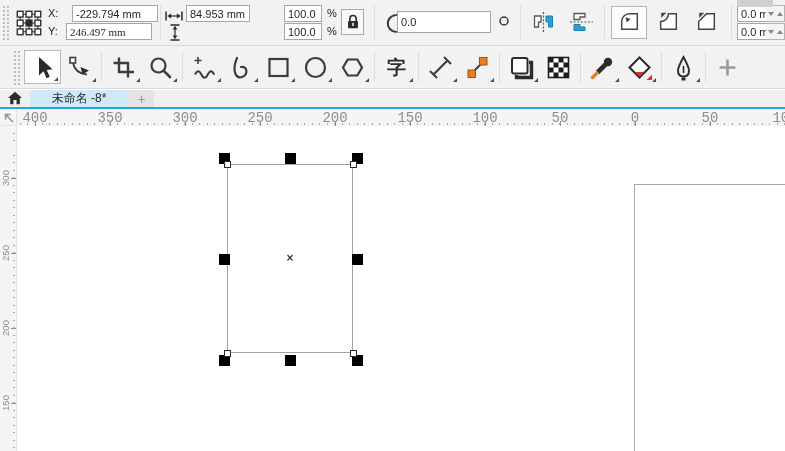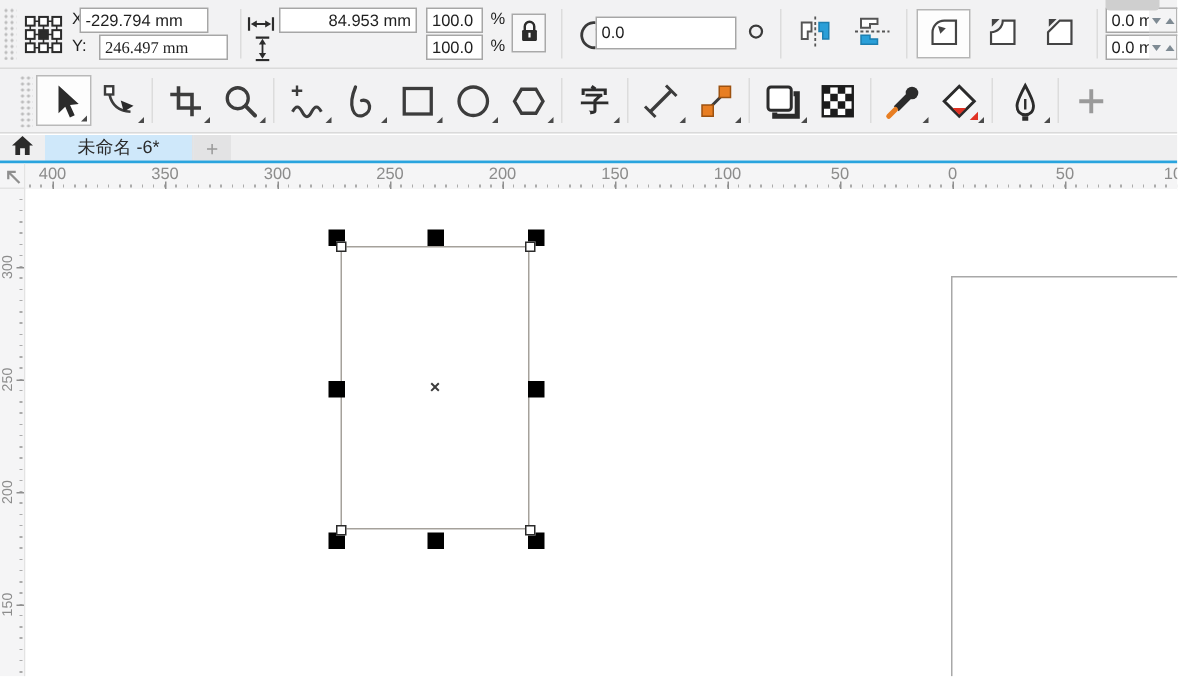--- a/index.html
+++ b/index.html
@@ -44,21 +44,21 @@
   .tab.active{}
   .tab-plus{width:25px;display:flex;align-items:center;justify-content:center;background:#e3e3e4;color:#9a9a9a;font-size:14px;flex:none;}
 
   
   .h-minor{position:absolute;left:0;right:0;bottom:1px;height:2px;
     background-image:repeating-linear-gradient(to right,transparent 0,transparent 2.5px,#ababab 2.5px,#ababab 3.5px,transparent 3.5px,transparent 7.5px);}
   .v-minor{position:absolute;top:0;bottom:0;right:1px;width:2px;
     background-image:repeating-linear-gradient(to bottom,transparent 0,transparent 6.5px,#ababab 6.5px,#ababab 7.5px);}
   .h-major{position:absolute;bottom:0;width:1px;height:5px;background:#8f8f8f;}
   .v-major{position:absolute;right:0;width:5px;height:1px;background:#8f8f8f;}
-  .h-num{position:absolute;top:1px;transform:translateX(-50%);font-size:11px;color:#8c8c8c;}
+  .h-num{position:absolute;top:1px;transform:translateX(-50%);font-size:14px;color:#8c8c8c;font-family:Liberation Mono, monospace;}
   .v-num{position:absolute;left:0px;writing-mode:vertical-rl;transform:translateY(-50%) rotate(180deg);font-size:9.5px;color:#8c8c8c;}
 
   
   .page-edge{position:absolute;left:617px;top:58px;width:160px;height:400px;border-left:1px solid #a8a8a8;border-top:1px solid #a8a8a8;}
   .sel-rect{position:absolute;left:210px;top:38px;width:126px;height:189px;border:1px solid #a5a19b;box-sizing:border-box;}
   .handle{position:absolute;width:11px;height:11px;background:#000;}
   .cnode{position:absolute;width:7px;height:7px;background:#fff;border:1px solid #2b2b2b;box-sizing:border-box;}
   .cmark{position:absolute;left:50%;top:50%;transform:translate(-50%,-56%);font-size:12px;font-weight:700;color:#3c3c3c;}
 
   .collapsed-tab{position:absolute;left:737px;top:0;width:36px;height:7px;background:#cfcfcf;border-radius:0 0 3px 3px;}
@@ -83,42 +83,42 @@
             <rect x="19.2" y="10.7" width="5.6" height="5.6" fill="#fff"></rect>
           <rect x="2.2" y="19.2" width="5.6" height="5.6" fill="#fff"></rect>
             <rect x="10.7" y="19.2" width="5.6" height="5.6" fill="#fff"></rect>
             <rect x="19.2" y="19.2" width="5.6" height="5.6" fill="#fff"></rect>
         </g>
       </svg>
     </span>
 
     <span class="lbl" style="left:48px;top:6px;">X:</span>
     <span class="lbl" style="left:48px;top:24px;">Y:</span>
-    <input class="fld" style="left: 53px; top: 5px; width: 86px;" readonly="" value="-229.794 mm">
+    <input class="fld" style="left: 72px; top: 5px; width: 86px;" readonly="" value="-229.794 mm">
     <input class="fld" style="left: 66px; top: 23px; width: 86px; font-family: Liberation Serif, serif;" readonly="" value="246.497 mm">
 
     <div class="pb-sep" style="left:160px;"></div>
 
     <span class="pb" style="left:165px;top:10px;">
       <svg width="18" height="12" viewBox="0 0 18 12">
         <path d="M1,1.5 V10.5 M17,1.5 V10.5" stroke="#2b2b2b" stroke-width="1.5" fill="none"></path>
         <path d="M4.5,6 H13.5" stroke="#2b2b2b" stroke-width="1.2"></path>
         <polygon points="2.2,6 6.2,3.6 6.2,8.4" fill="#2b2b2b"></polygon>
         <polygon points="15.8,6 11.8,3.6 11.8,8.4" fill="#2b2b2b"></polygon>
       </svg>
     </span>
     <span class="pb" style="left:169px;top:24px;">
       <svg width="12" height="17" viewBox="0 0 12 17">
         <path d="M1.5,1 H10.5 M1.5,16 H10.5" stroke="#2b2b2b" stroke-width="1.5" fill="none"></path>
         <path d="M6,4 V13" stroke="#2b2b2b" stroke-width="1.2"></path>
         <polygon points="6,1.8 3.6,5.6 8.4,5.6" fill="#2b2b2b"></polygon>
         <polygon points="6,15.2 3.6,11.4 8.4,11.4" fill="#2b2b2b"></polygon>
       </svg>
     </span>
-    <input class="fld" style="left: 186px; top: 5px; width: 92px; text-align: right;" readonly="" value="84.953 mm">
+    <input class="fld" style="left: 186px; top: 5px; width: 64px;" readonly="" value="84.953 mm">
 
     <input class="fld" style="left: 284px; top: 5px; width: 38px;" readonly="" value="100.0">
     <input class="fld" style="left: 284px; top: 23px; width: 38px;" readonly="" value="100.0">
     <span class="lbl" style="left:327px;top:6px;">%</span>
     <span class="lbl" style="left:327px;top:24px;">%</span>
 
     <div class="btn" style="left:341px;top:9px;width:23px;height:26px;">
       <span>
         <svg width="18" height="19" viewBox="0 0 20 20">
           <path d="M6.5,9.5 V6.8 a3.5,3.5 0 0 1 7,0 V9.5" fill="none" stroke="#2b2b2b" stroke-width="1.8"></path>
@@ -384,21 +384,21 @@
 
   <div class="tab-bar">
     <div class="tab-home">
       <span>
         <svg width="16" height="14" viewBox="0 0 24 22">
           <polygon points="12,1 23,11 19.5,11 19.5,21 14.5,21 14.5,14 9.5,14 9.5,21 4.5,21 4.5,11 1,11" fill="#2b2b2b"></polygon>
         </svg>
       </span>
     </div>
     <div class="tab active" id="active-tab" style="width: 98px; background: rgb(207, 232, 250);">
-      <span>未命名 -6*</span>
+      <span>未命名 -8*</span>
     </div>
     <div class="tab-plus">
       <span>+</span>
     </div>
   </div>
   <div class="tab-accent" id="tab-accent" style="background: rgb(42, 164, 222);"></div>
 
   <div class="ruler-corner">
     <span>
       <svg width="16" height="16" viewBox="0 0 16 16">

